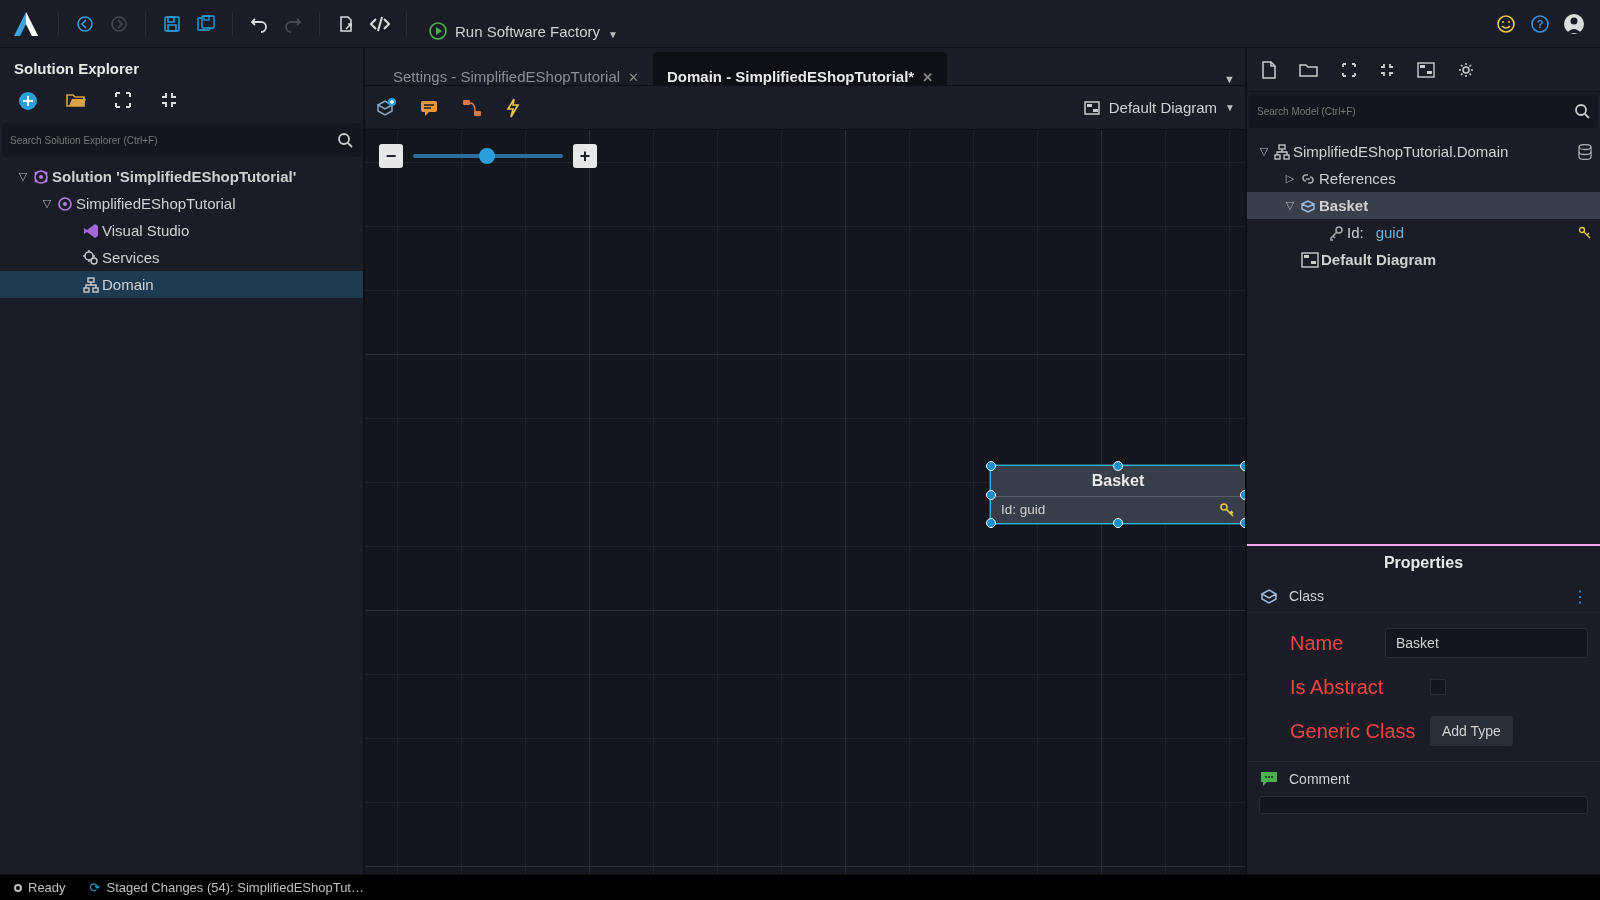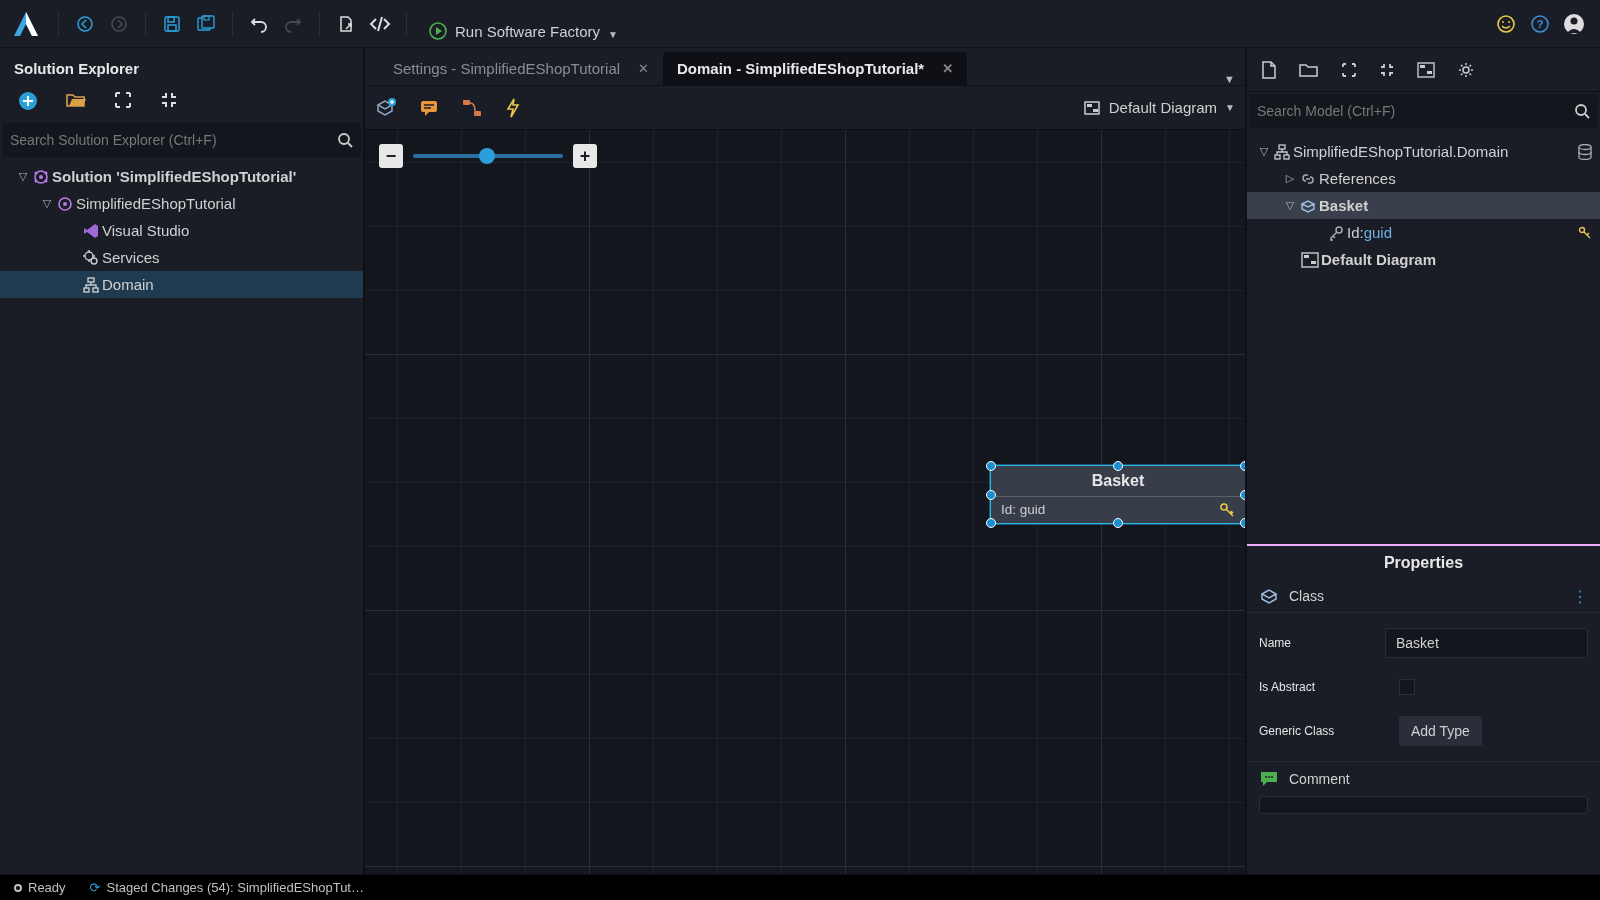--- a/index.html
+++ b/index.html
@@ -9,31 +9,31 @@
 .toolbar-sep { width: 1px; height: 24px; background: #2a2e38; margin: 0 6px; }
 .tb-btn { width: 28px; height: 28px; display: flex; align-items: center; justify-content: center; cursor: pointer; border-radius: 3px; }
 .run-btn { display: flex; align-items: flex-end; gap: 8px; padding: 0 10px; cursor: pointer; height: 32px; }
 .spacer { flex: 1; }
 .main-row { flex: 1; display: flex; min-height: 0; }
 .sidebar-left { width: 365px; background: #1a1d26; display: flex; flex-direction: column; border-right: 2px solid #0e1015; }
 .panel-title { padding: 12px 14px 8px; font-size: 15px; font-weight: 600; color: #e8e8e8; }
 .sidebar-toolbar { display: flex; gap: 28px; padding: 6px 18px 10px; }
 .sidebar-toolbar .ic { cursor: pointer; }
 .search-row { display: flex; align-items: center; background: #14161d; margin: 2px 2px 6px; border-radius: 3px; padding: 0 8px; height: 34px; }
-.search-row input { flex: 1; background: transparent; border: none; color: #d946ef; font-size: 14px; outline: none; }
+.search-row input { flex: 1; background: transparent; border: none; color: #d946ef; font-size: 10px; outline: none; }
 .search-row input::placeholder { color: #777; }
 .tree { font-size: 15px; overflow: auto; }
 .tree-row { display: flex; align-items: center; height: 27px; padding-left: 4px; cursor: pointer; }
 .tree-row.selected { background: #1f3b52; }
 .tree-caret { width: 14px; text-align: center; font-size: 11px; color: #bbb; }
 .tree-icon { width: 22px; display: flex; align-items: center; justify-content: center; }
 .tree-label { white-space: nowrap; }
 .canvas-col { flex: 1; display: flex; flex-direction: column; min-width: 0; }
 .tabs { height: 38px; background: #1a1d26; display: flex; align-items: flex-end; border-bottom: 1px solid #0e1015; padding-left: 14px; gap: 0; padding-top: 5px;}
-.tab { display: flex; align-items: center; gap: 18px; height: 33px; padding: 0 14px; color: #8a8d93; cursor: pointer; font-size: 15px; border-top-left-radius: 4px; border-top-right-radius: 4px; }
+.tab { display: flex; align-items: flex-end; gap: 8px; height: 33px; padding: 0 14px; color: #8a8d93; cursor: pointer; font-size: 15px; border-top-left-radius: 4px; border-top-right-radius: 4px; }
 .tab.active { background: #0e1015; color: #e8e8e8; font-weight: 600; }
 .tab .close { font-size: 13px; color: #888; cursor: pointer; }
 .tab-overflow { margin-left: auto; margin-right: 10px; color: #bbb; cursor: pointer; font-size: 11px; }
 .canvas-toolbar { height: 44px; display: flex; align-items: center; padding: 0 10px; gap: 22px; border-bottom: 1px solid #0e1015; }
 .canvas-toolbar .right-group { margin-left: auto; display: flex; align-items: center; gap: 10px; }
 .diagram-dd { display: flex; align-items: center; gap: 8px; cursor: pointer; }
 .canvas-area { flex: 1; position: relative; background: #14161d; overflow: hidden; }
 .grid-bg { position: absolute; inset: 0;
   background-image: linear-gradient(#2a2e38 1px, transparent 1px), linear-gradient(90deg, #2a2e38 1px, transparent 1px),
                     linear-gradient(#1f222b 1px, transparent 1px), linear-gradient(90deg, #1f222b 1px, transparent 1px);
@@ -47,27 +47,27 @@
 .entity-box { position: absolute; left: 625px; top: 335px; width: 256px; border: 1px solid #27b7ec; background: #383d4a; box-shadow: 0 0 0 1px rgba(39,183,236,0.4); }
 .entity-title { text-align: center; font-weight: 600; padding: 6px 0; color: #e8e8e8; border-bottom: 1px solid #5a5f6c; }
 .entity-attr { display: flex; align-items: flex-start; padding: 5px 10px; font-size: 13.5px; color: #d0d0d0; }
 .key-ic { margin-left: auto; }
 .sel-handle { position: absolute; width: 10px; height: 10px; background: #1a8fd0; border: 1px solid #fff; border-radius: 50%; }
 .sidebar-right { width: 355px; background: #1a1d26; display: flex; flex-direction: column; border-left: 2px solid #0e1015; }
 .right-toolbar { height: 44px; display: flex; align-items: center; gap: 22px; padding: 0 14px; border-bottom: 1px solid #0e1015; }
 .model-tree { font-size: 15px; padding-top: 4px; }
 .model-row { display: flex; align-items: center; height: 27px; cursor: pointer; }
 .model-row.selected { background: #3a3f4c; }
-.model-row .type-link { color: #6db0e4; margin-left: 0; }
+.model-row .type-link { color: #6db0e4; margin-left: 12px; }
 .props-panel { margin-top: auto; border-top: 2px solid #f0abfc; display: flex; flex-direction: column; height: 330px; }
 .props-title { text-align: center; padding: 8px 0; font-weight: 600; font-size: 16px; color: #e8e8e8; }
 .props-header { display: flex; align-items: center; padding: 6px 12px; gap: 10px; border-bottom: 1px solid #252833; }
 .props-rows { padding: 8px 12px; overflow: auto; }
 .prop-row { display: flex; align-items: center; min-height: 44px; }
-.prop-label { width: 140px; font-size: 12px; color: #e5e5e5; }
+.prop-label { width: 140px; font-size: 20px; color: #ef4444; margin-left: 31px; }
 .prop-input { flex: 1; background: #14161d; border: 1px solid #2a2e38; color: #d0d0d0; padding: 6px 10px; border-radius: 3px; font-size: 14px; }
 .prop-check { width: 16px; height: 16px; background: #14161d; border: 1px solid #2a2e38; }
 .add-type-btn { background: #2a2e38; color: #d0d0d0; padding: 7px 12px; border-radius: 3px; font-size: 14px; cursor: pointer; }
 .comment-row { display: flex; align-items: center; gap: 10px; padding: 8px 12px; border-top: 1px solid #252833; }
 .statusbar { height: 26px; background: #000000; display: flex; align-items: center; padding: 0 14px; gap: 24px; font-size: 13px; color: #c0c0c0; border-top: 1px solid #0e1015; }
 .statusbar .dot { width: 8px; height: 8px; border: 2px solid #c0c0c0; border-radius: 50%; margin-right: 6px; }
 .sync-ic { color: #2b9fd9; margin-right: 6px; }
 svg { display: block; }
 </style>
 </head>

